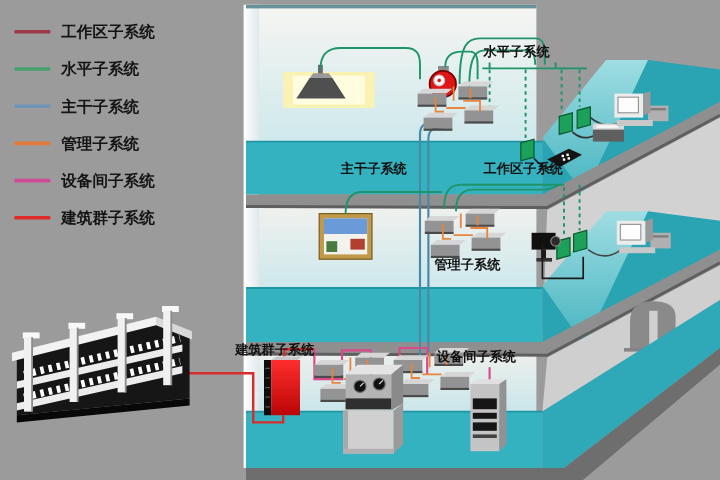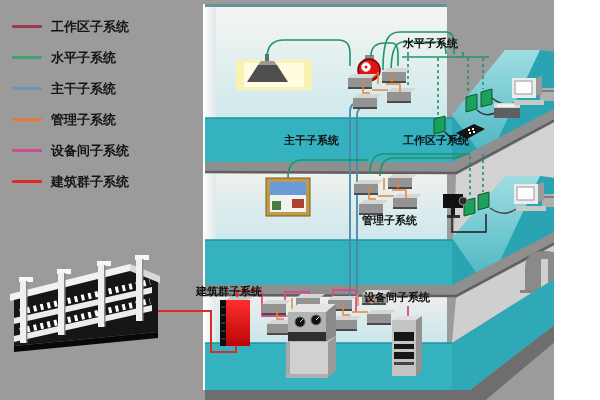--- a/index.html
+++ b/index.html
@@ -1,16 +1,16 @@
 <!DOCTYPE html>
 <html><head>
 <meta charset="utf-8">
 <style>
   html,body{margin:0;padding:0;}
-  #stage{position:relative;width:554px;height:400px;background:#9b9b9b;overflow:hidden;
+  #stage{position:relative;width:600px;height:400px;background:#9b9b9b;overflow:hidden;
          font-family:"DejaVu Sans","Liberation Sans",sans-serif;}
   #scene{position:absolute;left:0;top:0;}
   .lbl{position:absolute;font-size:11px;font-weight:bold;color:#101010;white-space:nowrap;
        letter-spacing:0px;line-height:1;}
   #legend{position:absolute;left:12px;top:18px;}
   .leg-row{display:flex;align-items:center;margin-bottom:14px;height:17px;}
   .leg-swatch{width:30px;height:3px;margin-right:9px;flex:0 0 auto;border-radius:1px;}
   .leg-text{font-size:13px;font-weight:bold;color:#141414;white-space:nowrap;}
 </style>
 </head>

